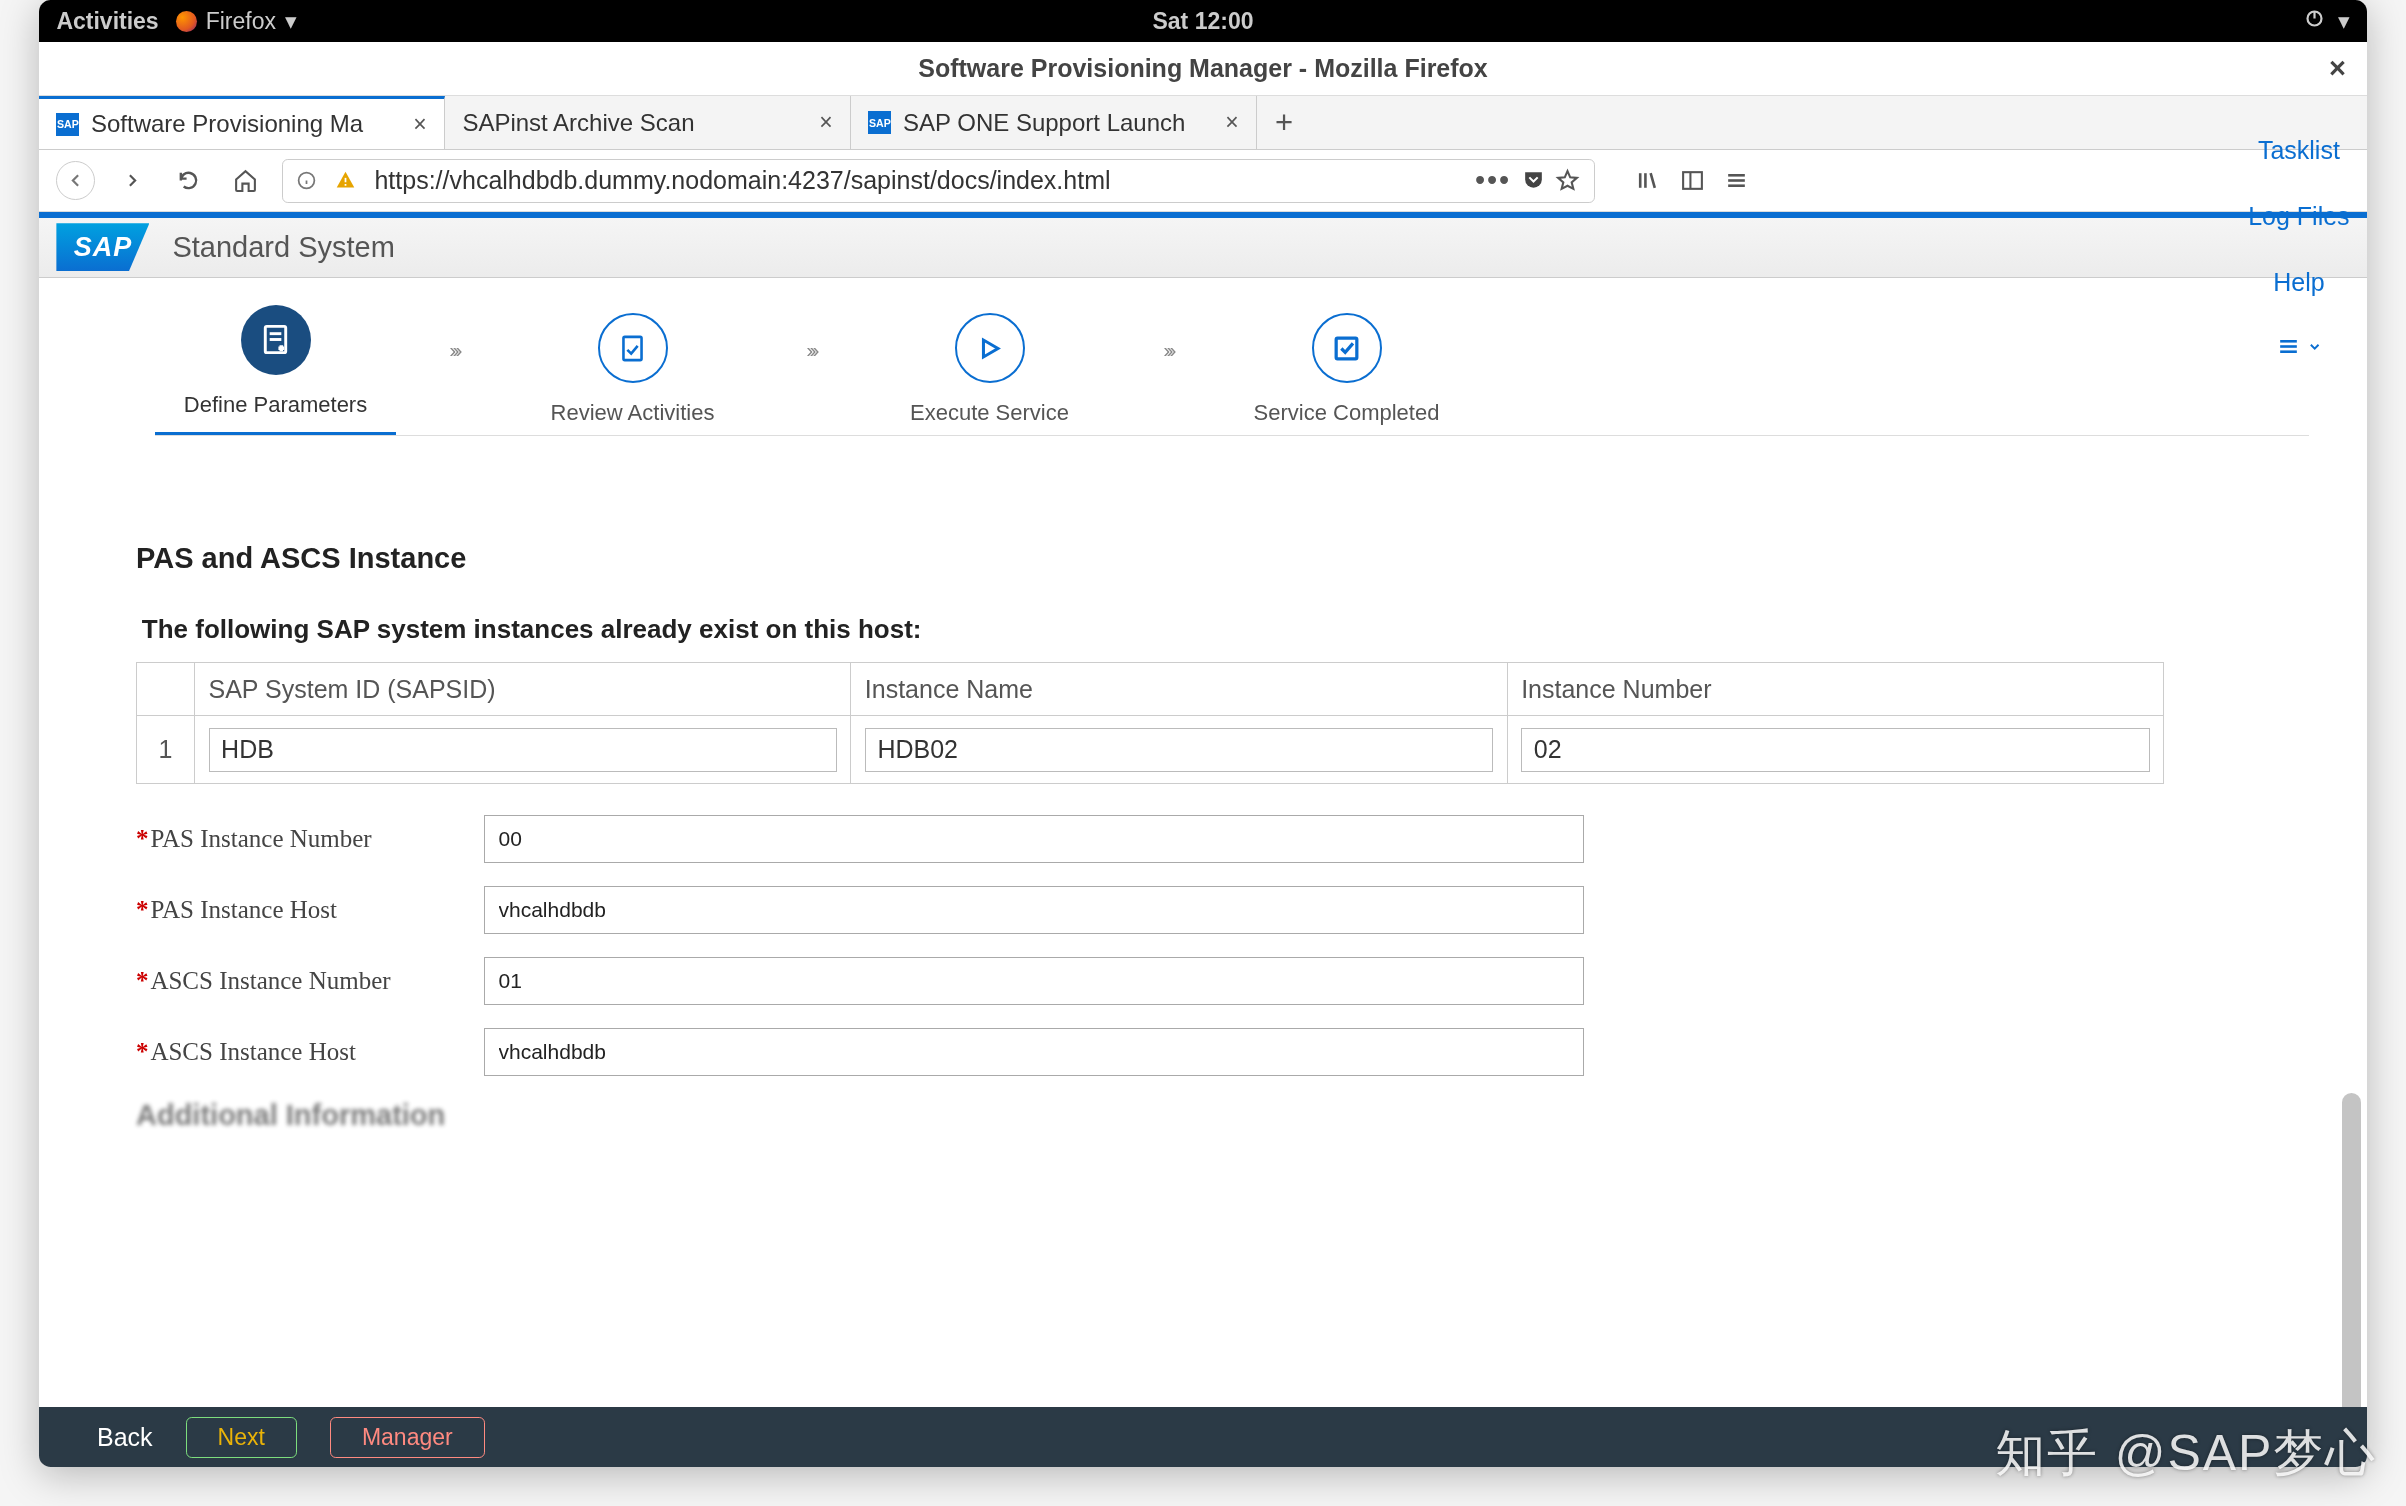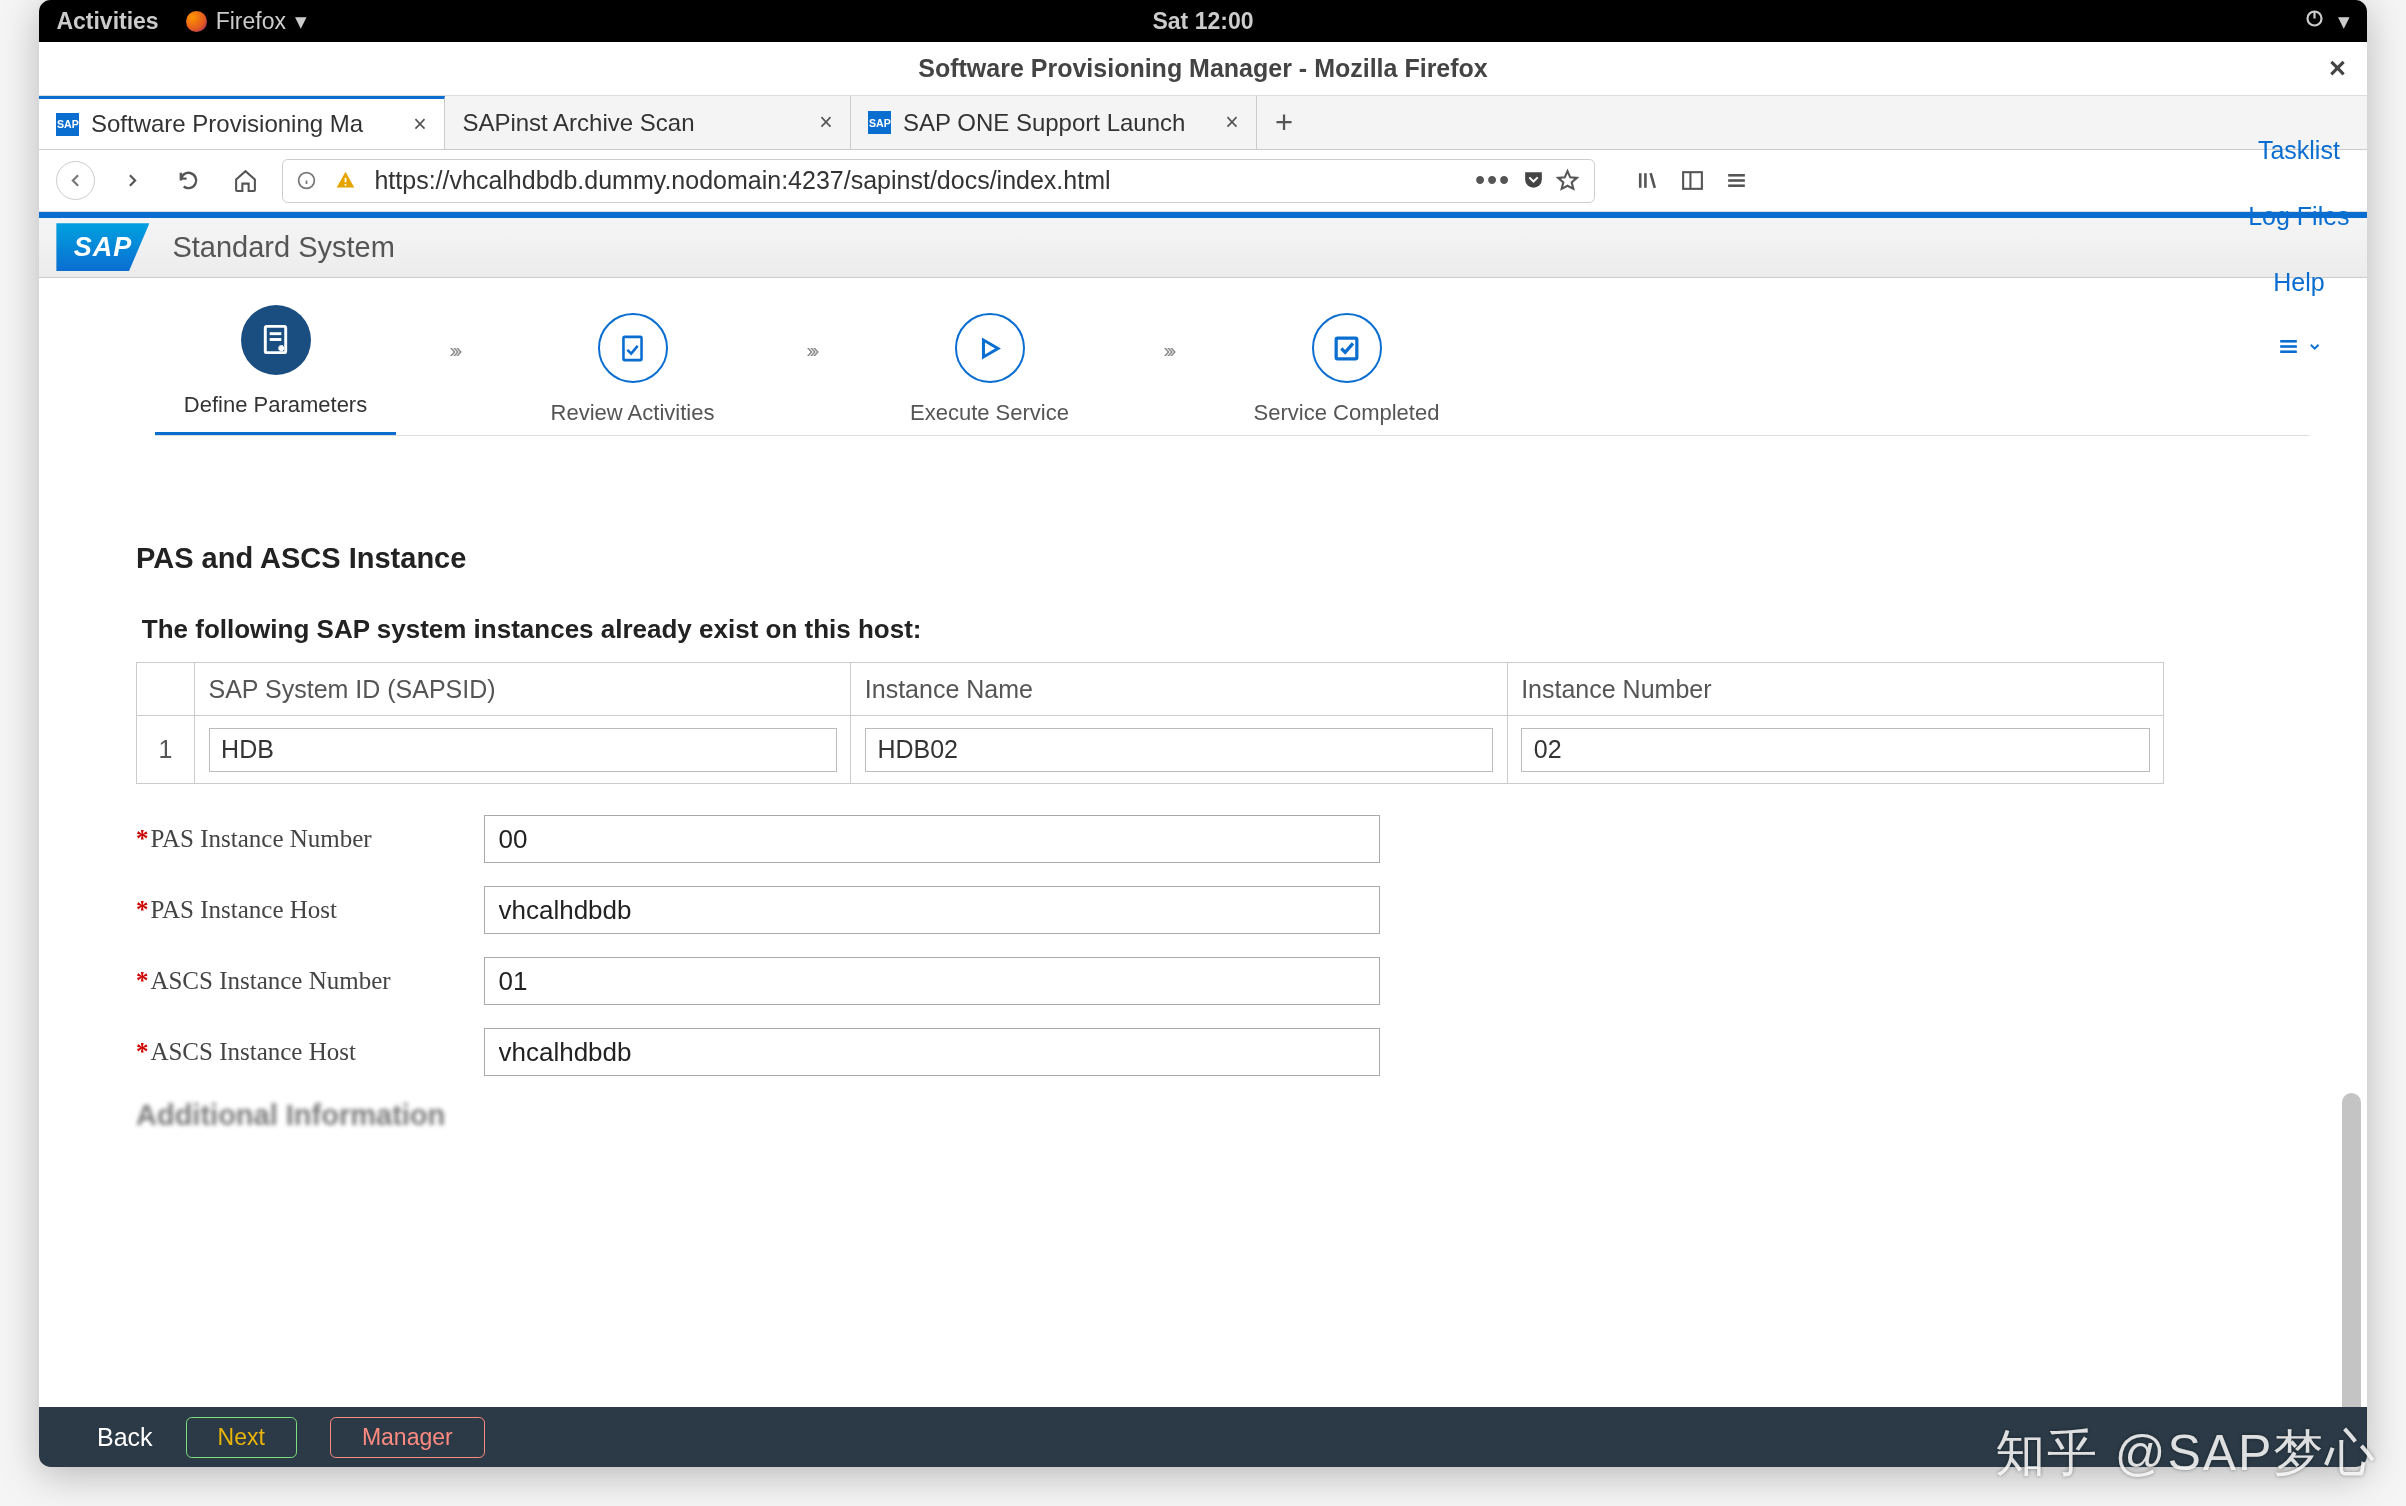--- a/index.html
+++ b/index.html
@@ -1,21 +1,21 @@
 <!DOCTYPE html>
 <html><head>
 <meta charset="utf-8">
 <style>
 * { box-sizing: border-box; margin: 0; padding: 0; }
 body { font-family: Arial, sans-serif; background: #f5f5f5; width: 2406px; height: 1506px; position: relative; }
 .outer-frame { position: absolute; left: 39px; top: 0; right: 39px; bottom: 39px; background: #fff; box-shadow: 0 7.7px 39px rgba(0,0,0,0.25); border-radius: 11.6px; overflow: hidden; display: flex; flex-direction: column; }
 
 
 .gnome-bar { background: #000; color: #ccc; height: 42px; display: flex; align-items: center; padding: 0 17.4px; font-size: 23px; flex-shrink: 0; }
-.gnome-bar .activities { font-weight: 600; margin-right: 27px; }
+.gnome-bar .activities { font-weight: 600; margin-right: 17px; }
 .gnome-bar .ff { display: flex; align-items: center; gap: 9px; }
 .gnome-bar .ff-ico { width: 21px; height: 21px; border-radius: 50%; background: radial-gradient(circle at 30% 30%, #ff9500, #e25821 60%, #7f1d7f); display: inline-block; }
 .gnome-bar .clock { position: absolute; left: 50%; transform: translateX(-50%); font-size: 23px; font-weight: 600; }
 .gnome-bar .sys { margin-left: auto; display: flex; gap: 13.5px; align-items: center; }
 .gnome-bar svg { width: 21px; height: 21px; }
 
 
 .win-title { background: #fff; border-bottom: 1px solid #ddd; height: 54px; display: flex; align-items: center; justify-content: center; font-size: 25px; font-weight: 600; color: #444; position: relative; flex-shrink: 0; }
 .win-title .close-x { position: absolute; right: 21px; font-size: 29px; color: #444; cursor: pointer; }
 
@@ -69,21 +69,21 @@
 
 .tbl { border: 1px solid #ccc; border-collapse: collapse; width: 100%; max-width: 2028px; margin-bottom: 31px; }
 .tbl th, .tbl td { border: 1px solid #ccc; padding: 11.6px 13.5px; font-size: 25px; color: #555; text-align: left; font-weight: 400; }
 .tbl th:first-child, .tbl td:first-child { width: 58px; text-align: center; }
 .tbl td .cell-input { width: 100%; height: 44px; border: 1px solid #bbb; background: #fff; padding: 0 11.6px; font-size: 25px; color: #333; }
 
 
 .frow { display: flex; align-items: center; margin-bottom: 23px; }
 .frow .flabel { width: 348px; font-size: 25px; color: #444; font-family: Liberation Serif, serif; }
 .frow .flabel .req { color: #c00; font-weight: bold; margin-right: 1.9px; }
-.frow input { width: 896px; height: 48px; border: 1px solid #aaa; padding: 0 13.5px; font-size: 26px; color: #222; }
+.frow input { width: 1100px; height: 48px; border: 1px solid #aaa; padding: 0 13.5px; font-size: 21px; color: #222; }
 
 .cutoff-h { font-size: 29px; font-weight: 700; color: #222; margin-top: 23px; filter: blur(1.9px); opacity: 0.6; }
 
 
 .fake-scroll { position: absolute; right: 5.8px; top: 657px; width: 19.3px; height: 541px; background: #c4c4c4; border-radius: 9.7px; }
 
 
 .footer { height: 60px; background: #2b3a46; display: flex; align-items: center; padding: 0 58px; gap: 33px; flex-shrink: 0; }
 .footer .back-link { color: #fff; font-size: 25px; cursor: pointer; }
 .footer .btn { height: 41px; padding: 0 31px; border-radius: 5.8px; font-size: 23px; display: flex; align-items: center; cursor: pointer; }

